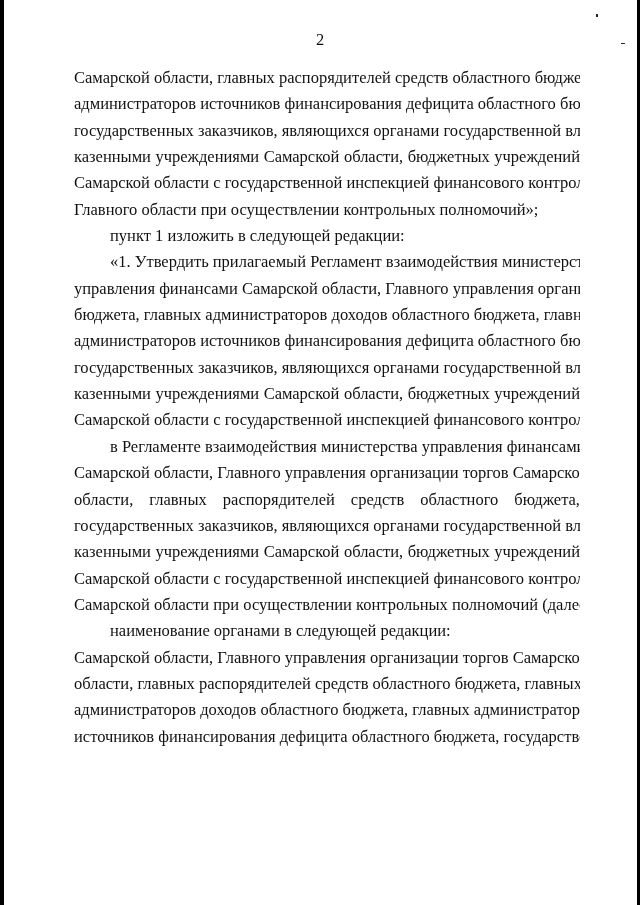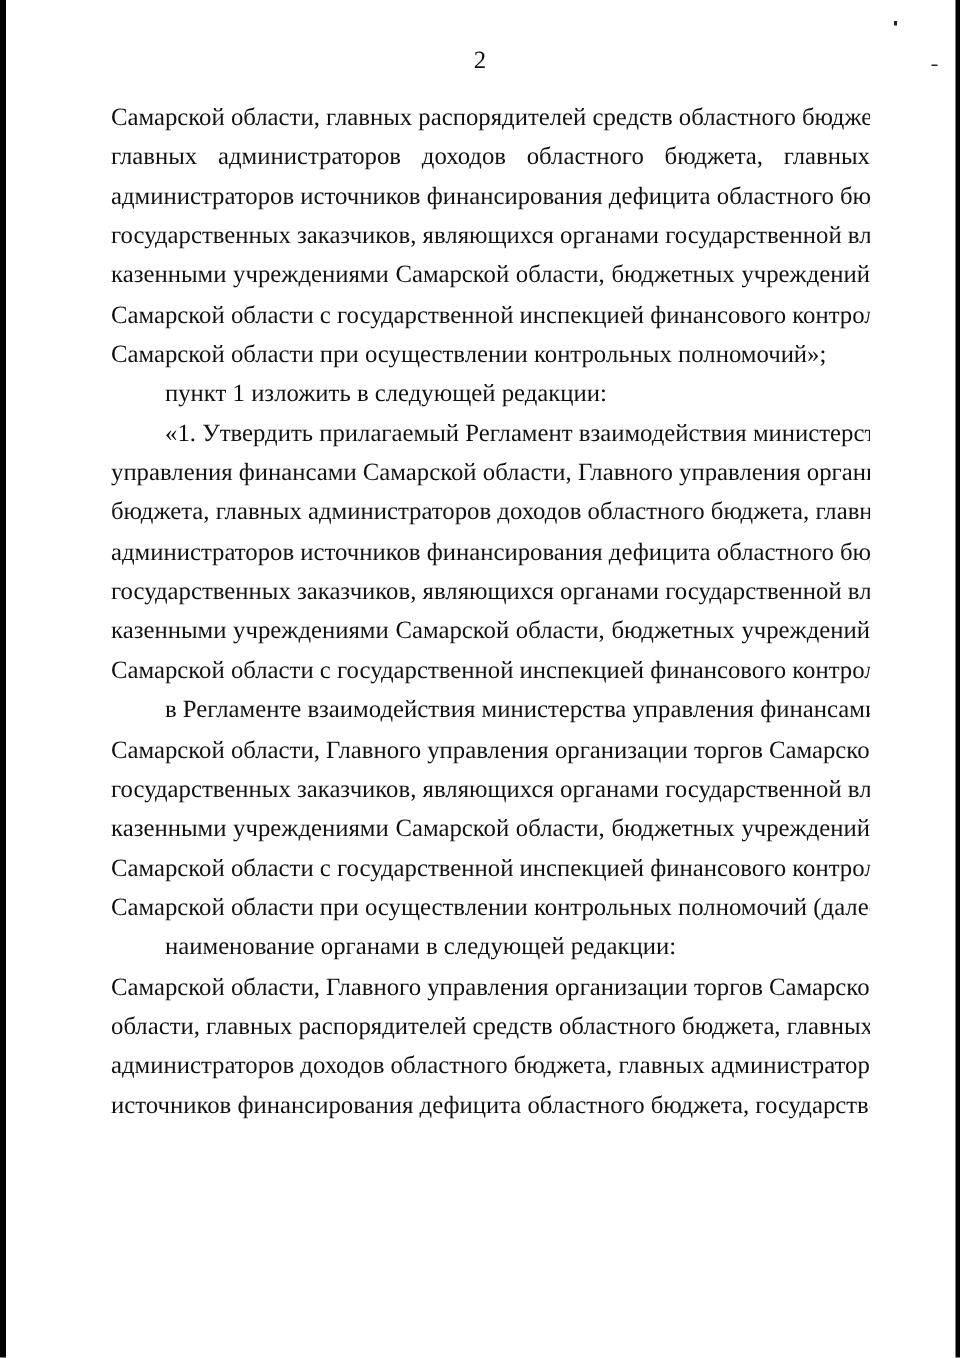--- a/index.html
+++ b/index.html
@@ -29,45 +29,45 @@
 <div class="border-right"></div>
 <div class="speck" style="left:596px;top:14px;width:2px;height:3px;"></div>
 <div class="speck" style="left:621px;top:43px;width:4px;height:1px;"></div>
 
 <div class="page-number">2</div>
 
 <div class="text-block">
 
   <div>
     <div class="line">Самарской области, главных распорядителей средств областного бюджета,</div>
-    <div class="line">главных администраторов доходов областного бюджета, главных</div>
     <div class="line">администраторов источников финансирования дефицита областного бюджета,</div>
     <div class="line">государственных заказчиков, являющихся органами государственной власти и</div>
     <div class="line">казенными учреждениями Самарской области, бюджетных учреждений</div>
     <div class="line">Самарской области с государственной инспекцией финансового контроля</div>
-    <div class="line last">Самарской области при осуществлении контрольных полномочий»;</div>
+    <div class="line last">Главного области при осуществлении контрольных полномочий»;</div>
   </div>
 
   <div>
     <div class="line last indent">пункт 1 изложить в следующей редакции:</div>
   </div>
 
   <div>
     <div class="line indent">«1. Утвердить прилагаемый Регламент взаимодействия министерства</div>
     <div class="line">управления финансами Самарской области, Главного управления организации</div>
     <div class="line">бюджета, главных администраторов доходов областного бюджета, главных</div>
     <div class="line">администраторов источников финансирования дефицита областного бюджета,</div>
     <div class="line">государственных заказчиков, являющихся органами государственной власти и</div>
     <div class="line">казенными учреждениями Самарской области, бюджетных учреждений</div>
     <div class="line">Самарской области с государственной инспекцией финансового контроля</div>
   </div>
 
   <div>
     <div class="line indent">в Регламенте взаимодействия министерства управления финансами</div>
     <div class="line">Самарской области, Главного управления организации торгов Самарской</div>
+    <div class="line">области, главных распорядителей средств областного бюджета,</div>
     <div class="line">государственных заказчиков, являющихся органами государственной власти и</div>
     <div class="line">казенными учреждениями Самарской области, бюджетных учреждений</div>
     <div class="line">Самарской области с государственной инспекцией финансового контроля</div>
     <div class="line">Самарской области при осуществлении контрольных полномочий (далее –</div>
   </div>
 
   <div>
     <div class="line last indent">наименование органами в следующей редакции:</div>
   </div>
 

